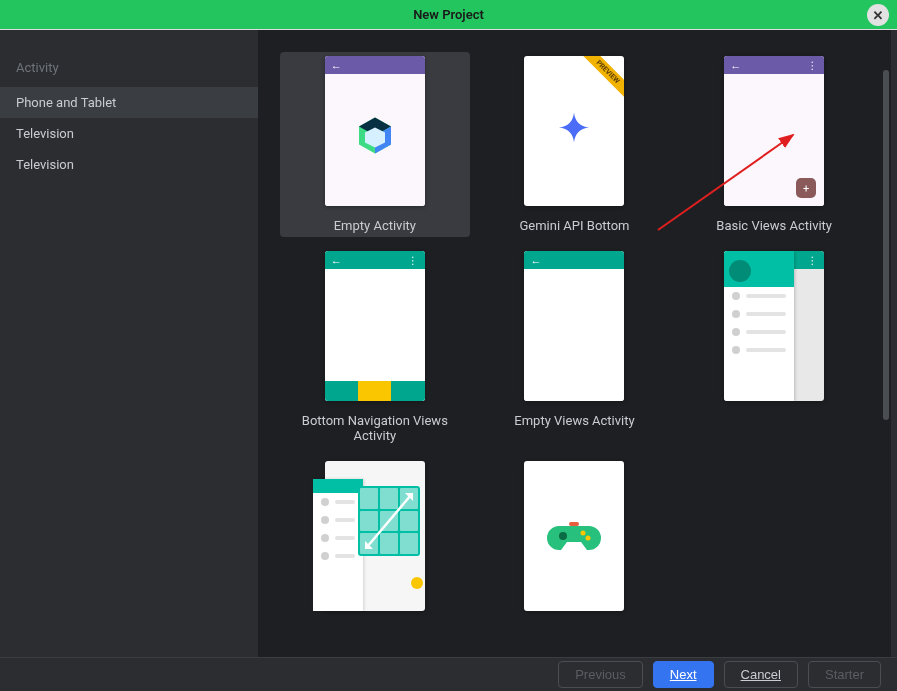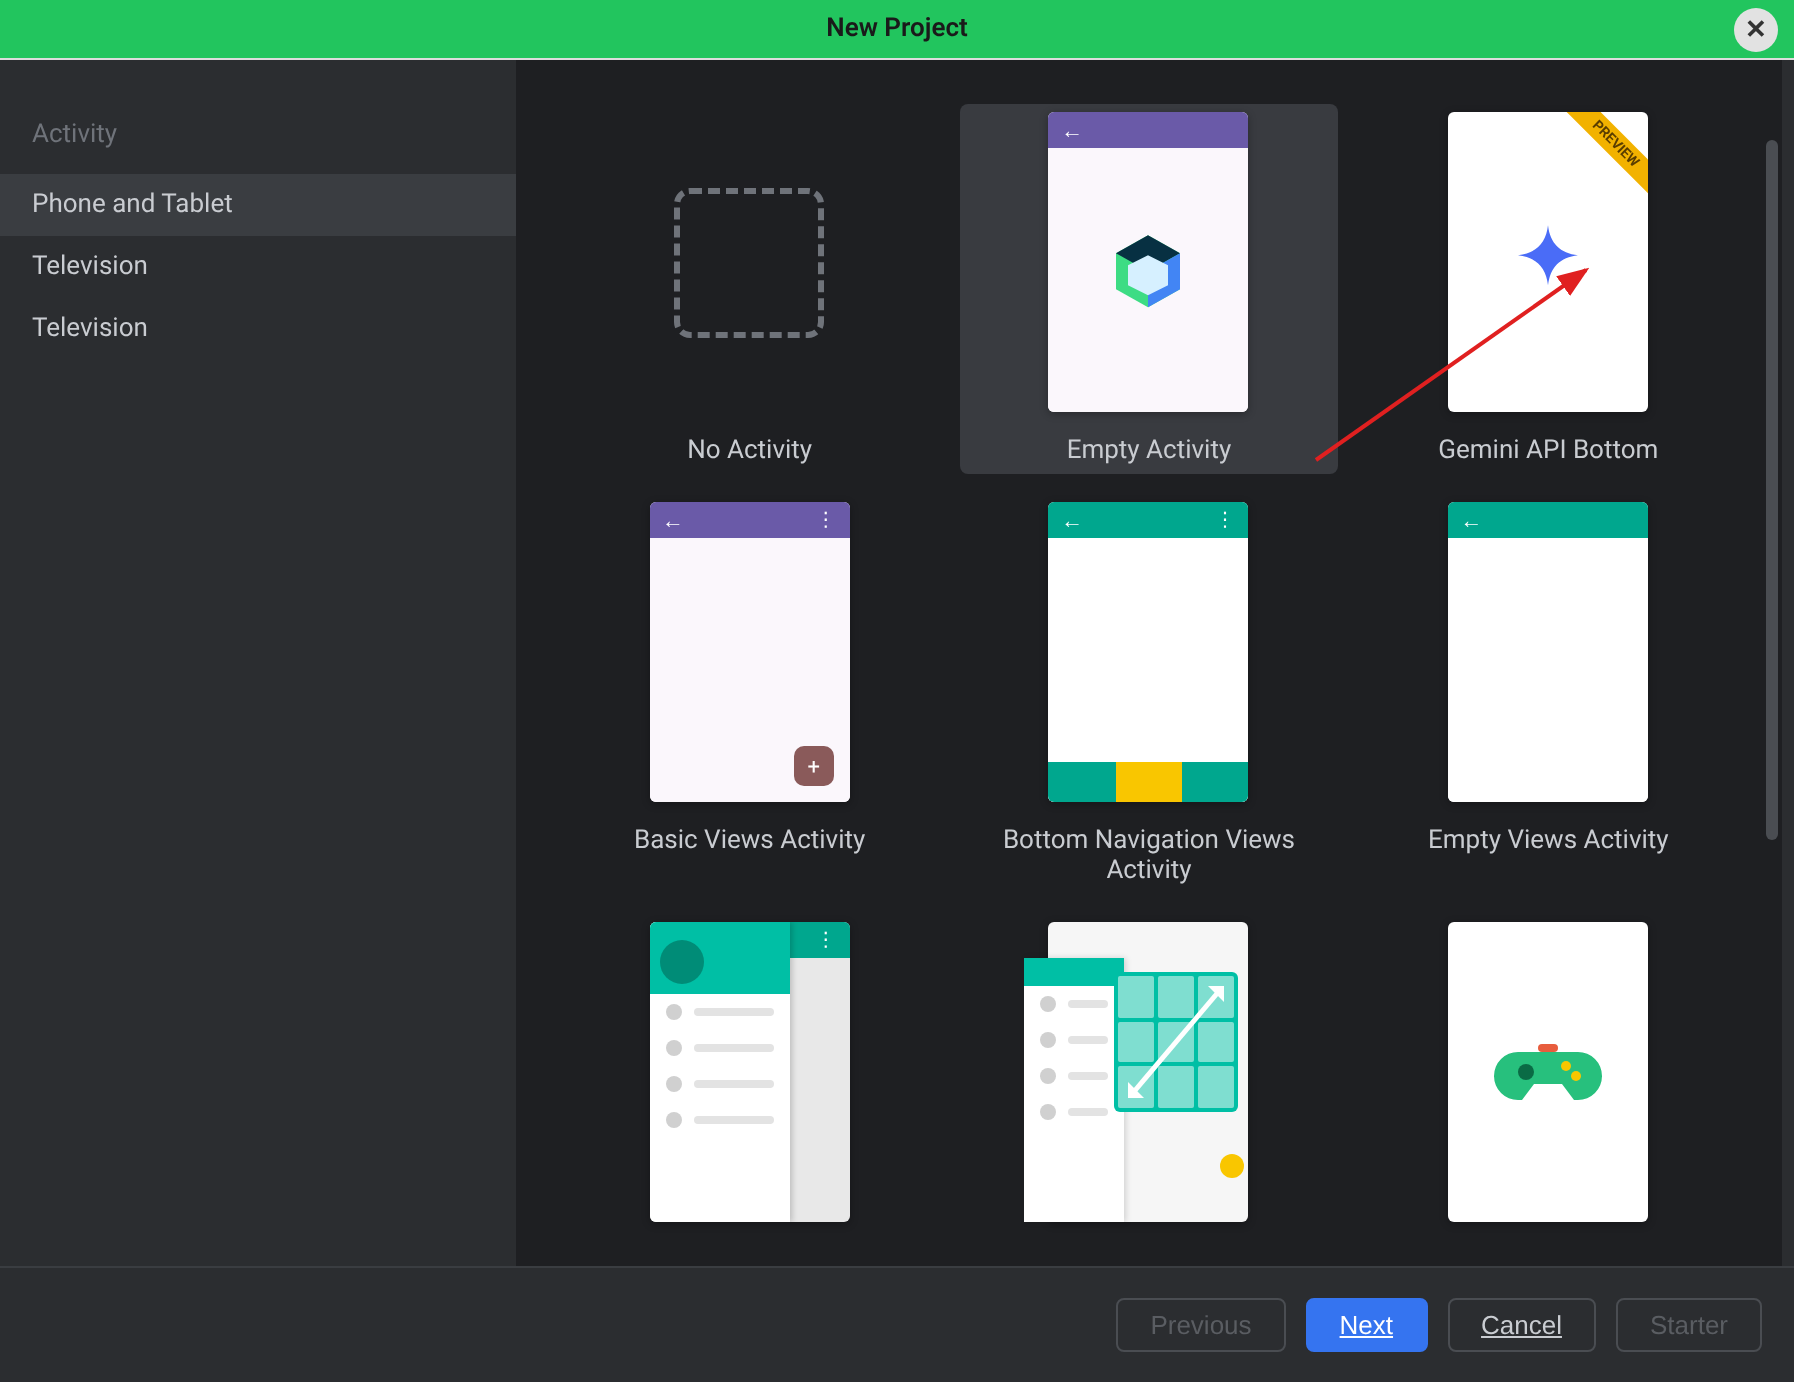--- a/index.html
+++ b/index.html
@@ -273,21 +273,21 @@
     transform: translate(-50%, -50%);
   }
   .arrow-annotation {
     position: absolute;
     left: 390px;
     top: 90px;
     pointer-events: none;
     z-index: 10;
   }
   .footer {
-    height: 58px;
+    height: 34px;
     background: #2b2d30;
     border-top: 1px solid #3a3d41;
     display: flex;
     align-items: center;
     justify-content: flex-end;
     padding: 0 16px;
     gap: 10px;
   }
   .btn {
     padding: 5px 16px;
@@ -352,26 +352,20 @@
       <defs>
         <marker id="arrowhead" markerWidth="8" markerHeight="8" refX="7" refY="3" orient="auto">
           <polygon points="0 0, 8 3, 0 6" fill="#e02020"></polygon>
         </marker>
       </defs>
       <line x1="10" y1="110" x2="145" y2="15" stroke="#e02020" stroke-width="2" marker-end="url(#arrowhead)"></line>
     </svg>
 
     <div class="grid">
 
-      <div class="cell">
-        <div class="thumb no-activity-thumb">
-          <div class="dashed-box"></div>
-        </div>
-        <div class="cell-label">No Activity</div>
-      </div>
 
       <div class="cell selected">
         <div class="thumb">
           <div class="appbar purple">
             <span class="back-arrow">←</span>
           </div>
           <div class="body-area body-pale">
             <svg class="jetpack-logo" width="44" height="44" viewBox="0 0 44 44">
               <polygon points="22,4 38,13 38,31 22,40 6,31 6,13" fill="#3ddc84"></polygon>
               <polygon points="22,4 38,13 22,22 6,13" fill="#073042"></polygon>

